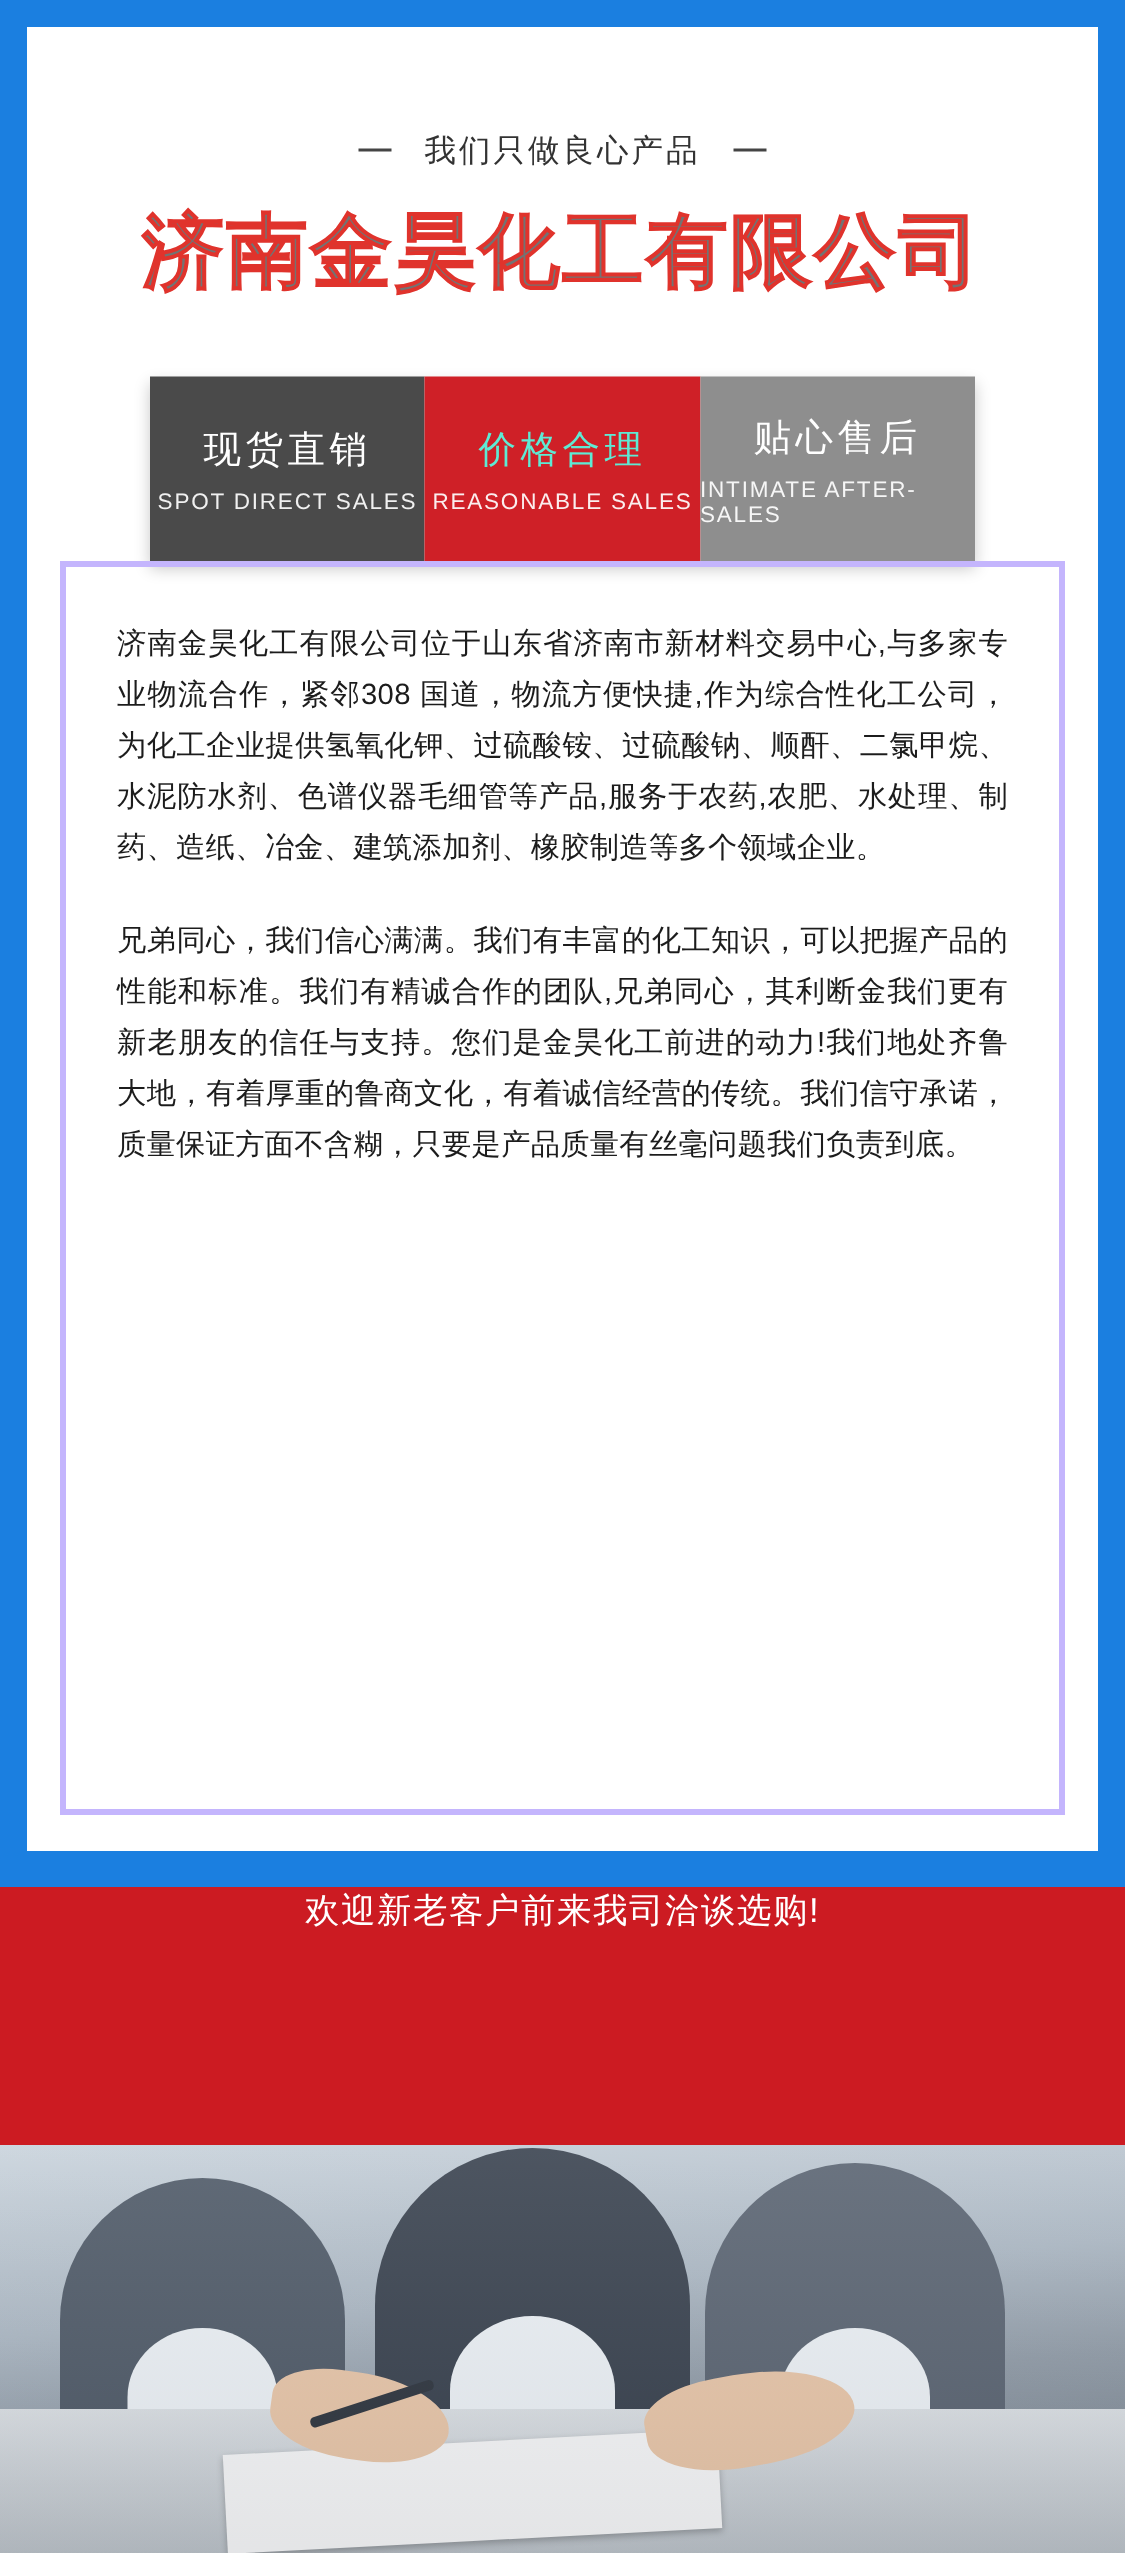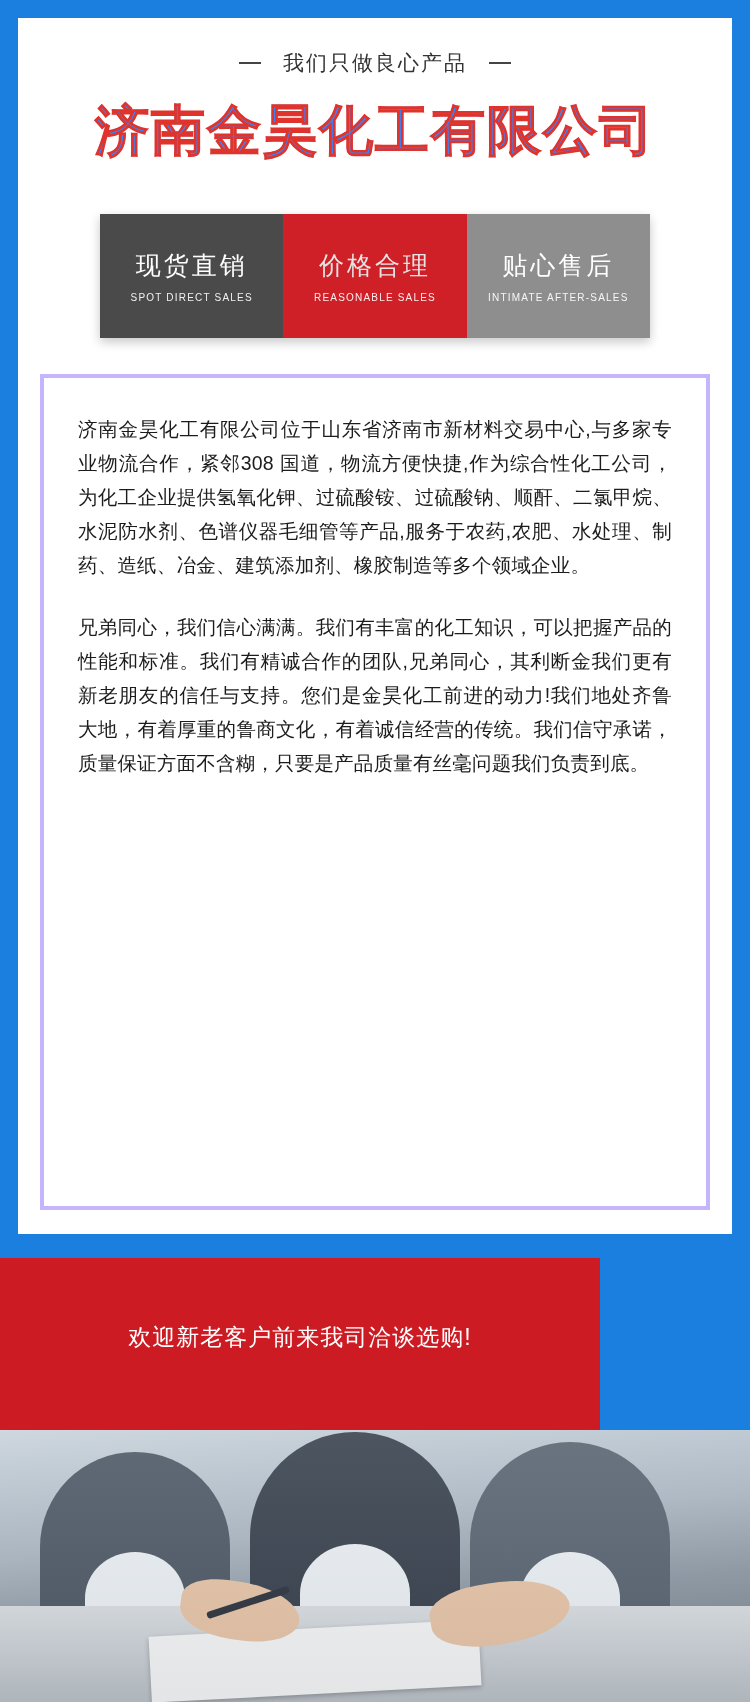--- a/index.html
+++ b/index.html
@@ -24,39 +24,39 @@
     width: 714px;
     height: 1216px;
     background: #ffffff;
   }
   
   .slogan-row {
     display: flex;
     align-items: center;
     justify-content: center;
     gap: 22px;
-    margin-top: 31px;
+    margin-top: 68px;
   }
   .slogan-dash {
     width: 22px;
     height: 2px;
     background: #444;
     display: inline-block;
   }
   .slogan-text {
     font-size: 21px;
     color: #333;
     letter-spacing: 2px;
   }
   .company-title {
     margin-top: 18px;
     text-align: center;
     font-size: 54px;
     font-weight: bold;
-    color: #3b82f6;
+    color: #737373;
     letter-spacing: 2px;
     -webkit-text-stroke: 1px #e0332c;
   }
   
   .features {
     margin: 46px auto 16px auto;
     width: 550px;
     height: 124px;
     display: flex;
     box-shadow: 0 4px 10px rgba(0,0,0,0.22);
@@ -72,26 +72,25 @@
   }
   .feature.dark { background: #4a4a4a; }
   .feature.red  { background: #cf2027; }
   .feature.gray { background: #8e8e8e; }
   .feature .cn {
     font-size: 25px;
     letter-spacing: 3px;
     margin-bottom: 10px;
   }
   .feature .en {
-    font-size: 10px;
+    font-size: 15px;
     letter-spacing: 1.2px;
     opacity: .92;
-    text-align: right;
-  }
-  .feature.red .cn { color: #e5e5e5; }
+  }
+  .feature.red .cn { color: #5eead4; }
   
   .text-box {
     position: absolute;
     left: 22px;
     top: 356px;
     width: 670px;
     height: 836px;
     border: 4px solid #c4b5fd;
     padding: 34px 34px 0 34px;
   }
@@ -101,27 +100,26 @@
     color: #1c1c1c;
     text-align: justify;
     margin-bottom: 28px;
     letter-spacing: .2px;
   }
   
   .red-banner {
     position: absolute;
     left: 0;
     top: 1258px;
-    width: 600px;
+    width: 750px;
     height: 172px;
     background: #cc1b22;
     display: flex;
     flex-direction: column;
     align-items: center;
-    justify-content: center;
   }
   .red-banner .line1 {
     color: #ffffff;
     font-size: 23px;
     letter-spacing: 1px;
     margin-bottom: 14px;
   }
   .red-banner .line2 {
     color: #ffffff;
     font-size: 40px;

